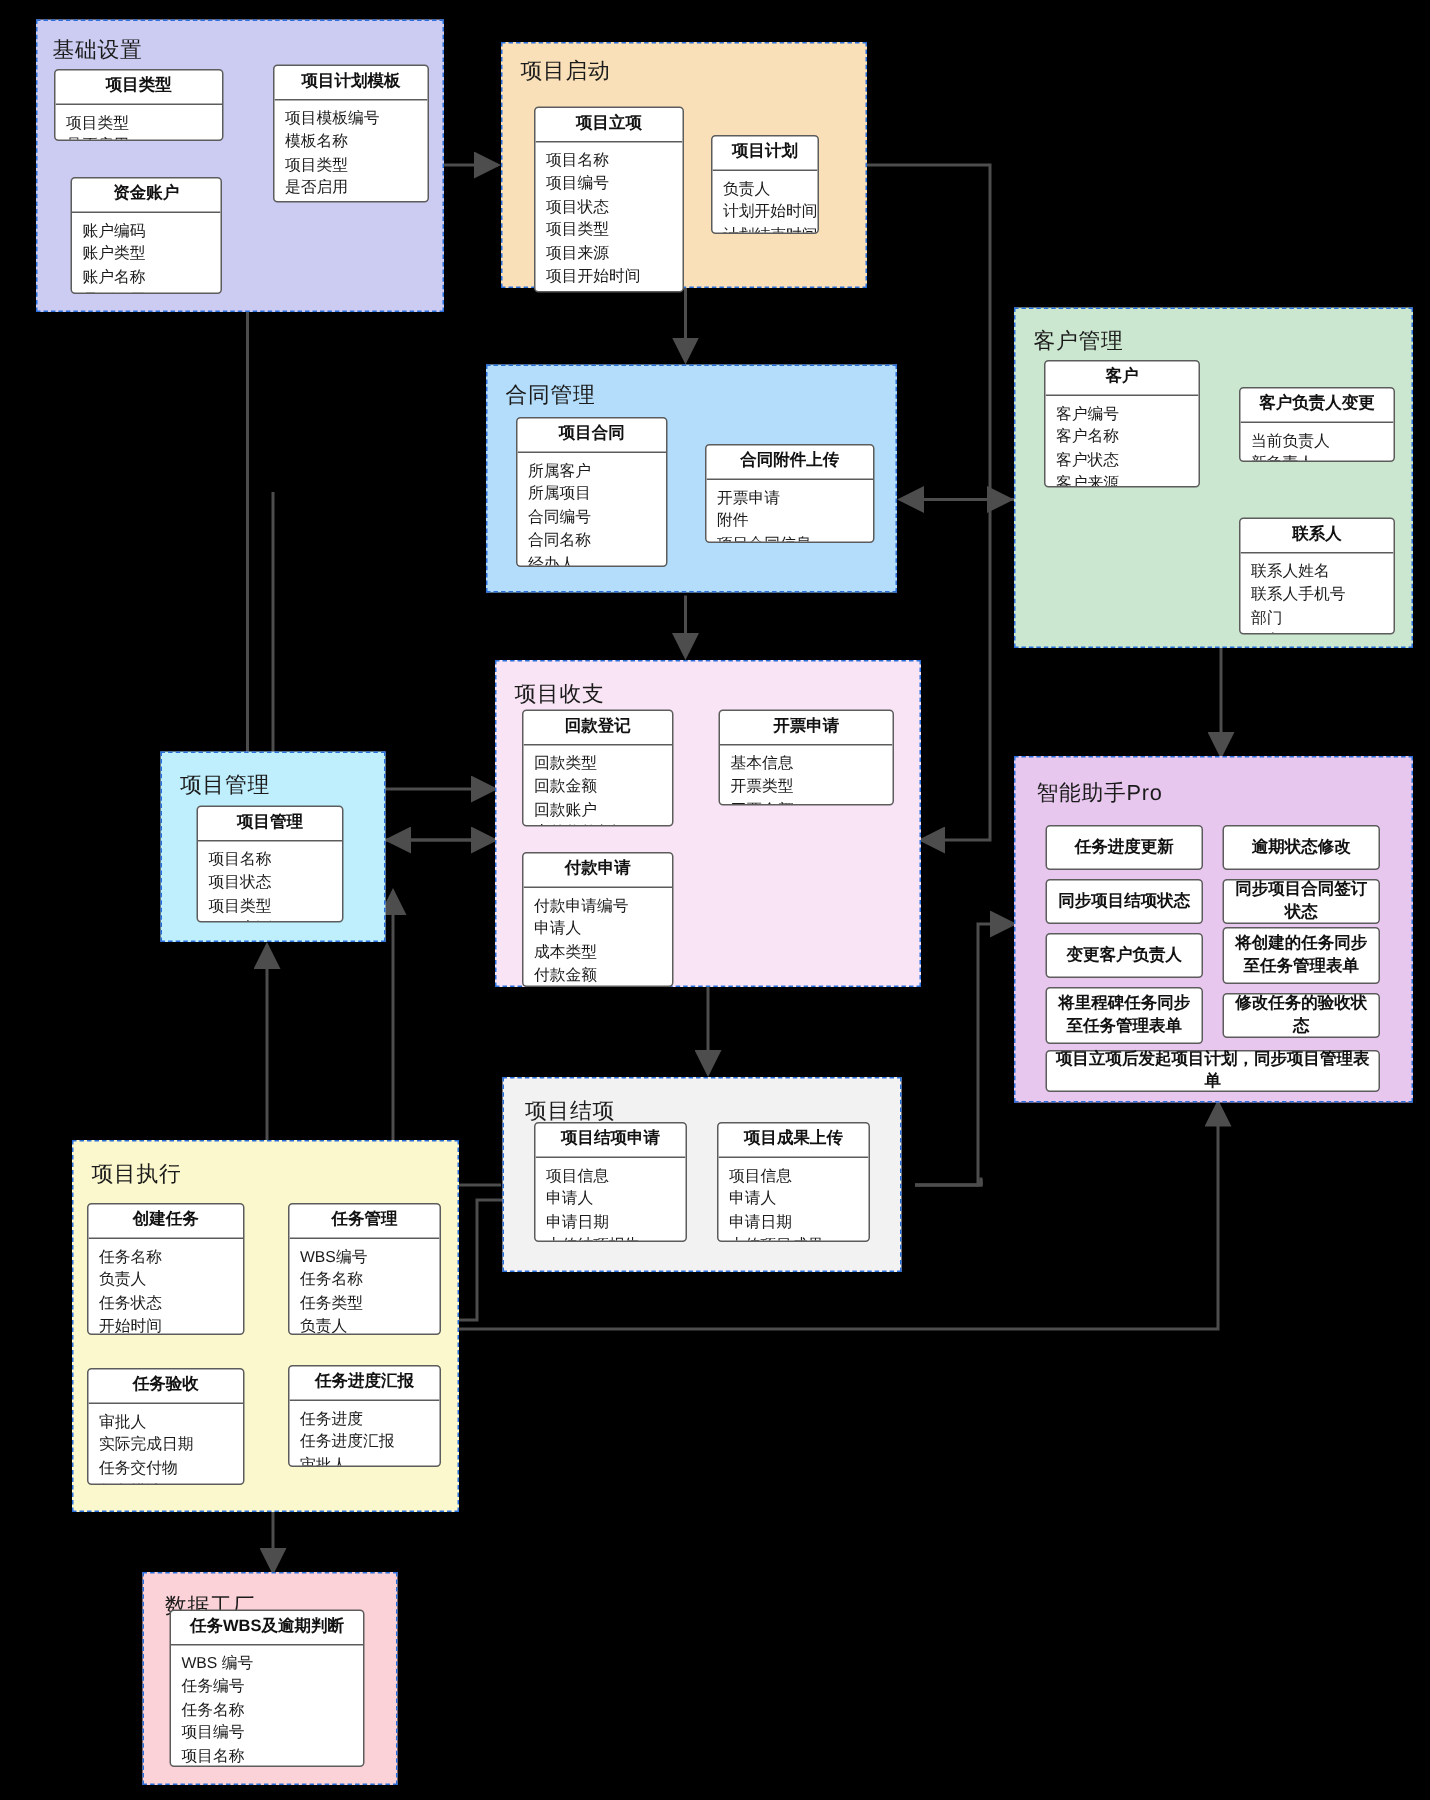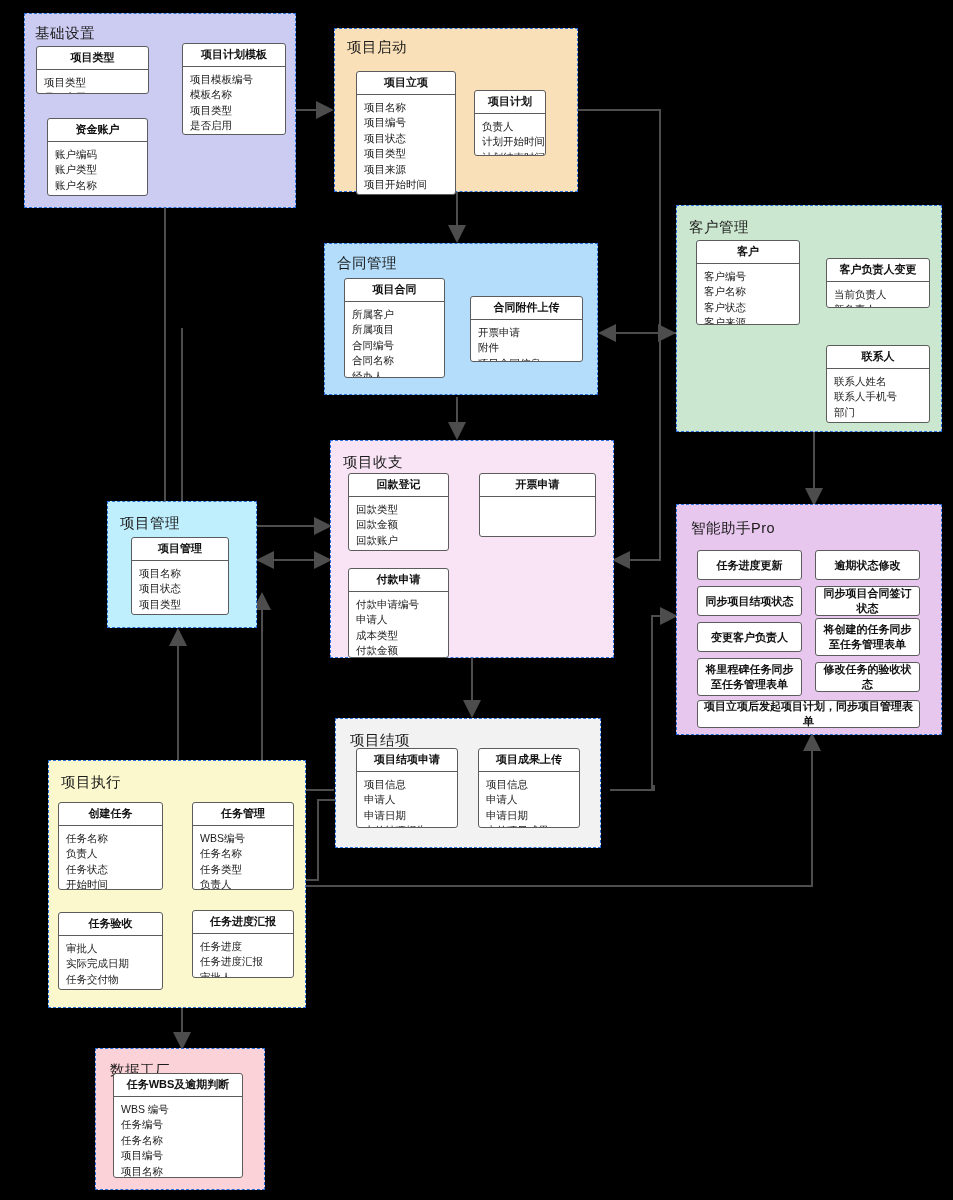--- a/index.html
+++ b/index.html
@@ -263,20 +263,25 @@
     <div class="entity-head">回款登记</div>
     <div class="entity-body">
       <div>回款类型</div>
       <div>回款金额</div>
       <div>回款账户</div>
       <div>上传收款凭证</div>
     </div>
   </div>
   <div class="entity" style="left:479px;top:473px;width:117px;height:64px;">
     <div class="entity-head">开票申请</div>
+    <div class="entity-body">
+      <div>基本信息</div>
+      <div>开票类型</div>
+      <div>开票金额</div>
+    </div>
   </div>
   <div class="entity" style="left:348px;top:568px;width:101px;height:90px;">
     <div class="entity-head">付款申请</div>
     <div class="entity-body">
       <div>付款申请编号</div>
       <div>申请人</div>
       <div>成本类型</div>
       <div>付款金额</div>
 
     </div>

